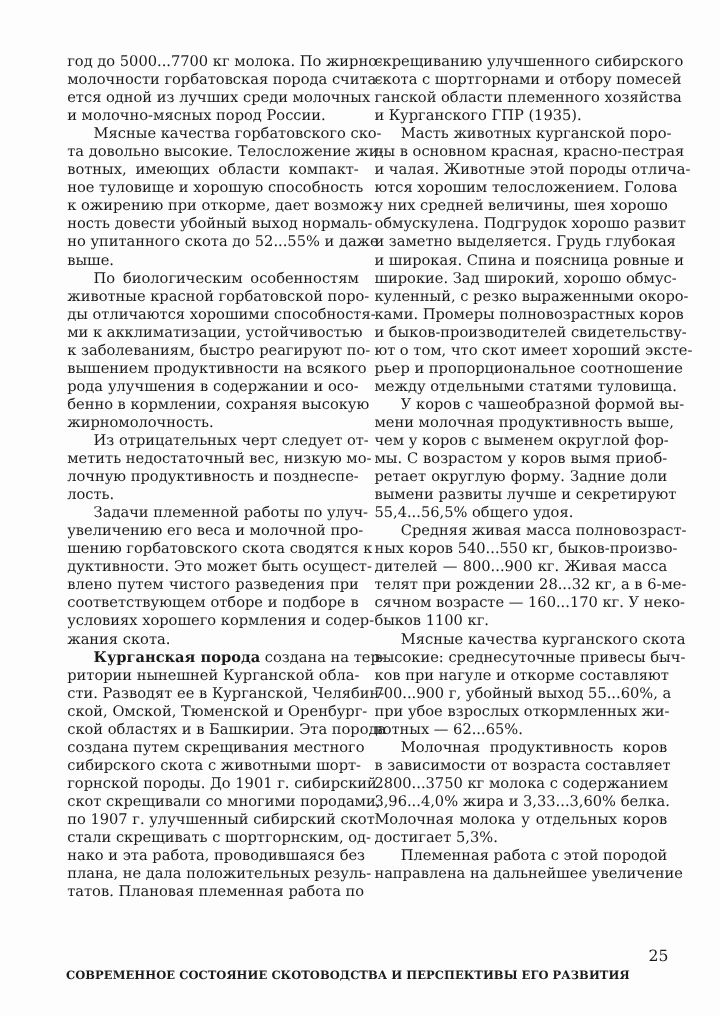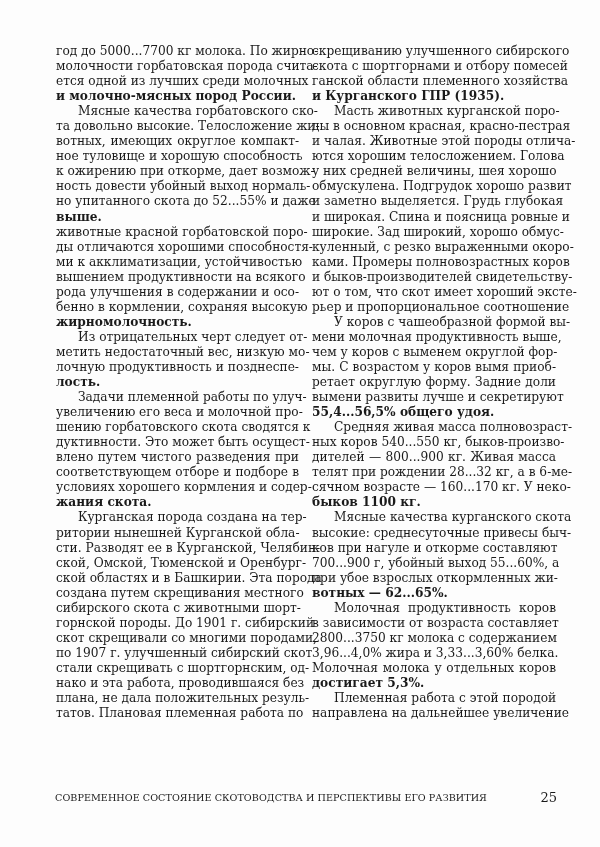--- a/index.html
+++ b/index.html
@@ -2,47 +2,49 @@
 <html><head>
   <meta charset="utf-8">
   <style>
     html, body { margin: 0; padding: 0; background: #ffffff; }
     body { width: 600px; height: 847px; position: relative; overflow: hidden; color: #1a1a1a; }
     .page { position: absolute; left: 0; top: 0; width: 600px; height: 847px; background: #fdfdfd; }
     .col { position: absolute; top: 44px; font-family: "DejaVu Serif", serif; font-size: 12.2px; line-height: 15.05px; text-align: justify; }
     .col-left { left: 56px; width: 243px; }
     .col-right { left: 312px; width: 244px; }
     .line { display: block; white-space: nowrap; text-align-last: justify; text-align: justify; height: 15.05px; overflow: visible; }
-    .line.last { text-align-last: left; font-weight: bold; }
+    .line.last { text-align-last: left; }
     .line.indent { padding-left: 22px; }
-    .bold { font-weight: normal; margin-top: 36px; }
+    .bold { font-weight: bold; margin-top: 36px; }
     .footer { position: absolute; top: 790px; left: 55px; width: 502px; font-family: "DejaVu Serif", serif; }
-    .footer-title { font-size: 9.6px; font-weight: normal; letter-spacing: 0.05px; position: absolute; left: 0; top: 2px; white-space: nowrap; }
+    .footer-title { font-size: 9.6px; font-weight: bold; letter-spacing: 0.05px; position: absolute; left: 0; top: 18px; white-space: nowrap; }
     .page-number { font-size: 13px; font-weight: normal; position: absolute; right: 0; top: 0; }
   </style>
 </head>
 <body>
 
 <div class="page">
   <div class="col col-left" id="left-col">
       <span class="line">год до 5000...7700 кг молока. По жирно-</span>
       <span class="line">молочности горбатовская порода счита-</span>
       <span class="line">ется одной из лучших среди молочных</span>
       <span class="line last">и молочно-мясных пород России.</span>
       <span class="line indent">Мясные качества горбатовского ско-</span>
       <span class="line">та довольно высокие. Телосложение жи-</span>
-      <span class="line">вотных, имеющих округлое компакт-</span>
+      <span class="line">вотных, имеющих области компакт-</span>
       <span class="line">ное туловище и хорошую способность</span>
       <span class="line">к ожирению при откорме, дает возмож-</span>
       <span class="line">ность довести убойный выход нормаль-</span>
       <span class="line">но упитанного скота до 52...55% и даже</span>
       <span class="line last">выше.</span>
+      <span class="line indent">По биологическим особенностям</span>
       <span class="line">животные красной горбатовской поро-</span>
       <span class="line">ды отличаются хорошими способностя-</span>
       <span class="line">ми к акклиматизации, устойчивостью</span>
+      <span class="line">к заболеваниям, быстро реагируют по-</span>
       <span class="line">вышением продуктивности на всякого</span>
       <span class="line">рода улучшения в содержании и осо-</span>
       <span class="line">бенно в кормлении, сохраняя высокую</span>
       <span class="line last">жирномолочность.</span>
       <span class="line indent">Из отрицательных черт следует от-</span>
       <span class="line">метить недостаточный вес, низкую мо-</span>
       <span class="line">лочную продуктивность и позднеспе-</span>
       <span class="line last">лость.</span>
       <span class="line indent">Задачи племенной работы по улуч-</span>
       <span class="line">увеличению его веса и молочной про-</span>
@@ -79,20 +81,21 @@
       <span class="line">у них средней величины, шея хорошо</span>
       <span class="line">обмускулена. Подгрудок хорошо развит</span>
       <span class="line">и заметно выделяется. Грудь глубокая</span>
       <span class="line">и широкая. Спина и поясница ровные и</span>
       <span class="line">широкие. Зад широкий, хорошо обмус-</span>
       <span class="line">куленный, с резко выраженными окоро-</span>
       <span class="line">ками. Промеры полновозрастных коров</span>
       <span class="line">и быков-производителей свидетельству-</span>
       <span class="line">ют о том, что скот имеет хороший эксте-</span>
       <span class="line">рьер и пропорциональное соотношение</span>
+      <span class="line last">между отдельными статями туловища.</span>
       <span class="line indent">У коров с чашеобразной формой вы-</span>
       <span class="line">мени молочная продуктивность выше,</span>
       <span class="line">чем у коров с выменем округлой фор-</span>
       <span class="line">мы. С возрастом у коров вымя приоб-</span>
       <span class="line">ретает округлую форму. Задние доли</span>
       <span class="line">вымени развиты лучше и секретируют</span>
       <span class="line last">55,4...56,5% общего удоя.</span>
       <span class="line indent">Средняя живая масса полновозраст-</span>
       <span class="line">ных коров 540...550 кг, быков-произво-</span>
       <span class="line">дителей — 800...900 кг. Живая масса</span>

